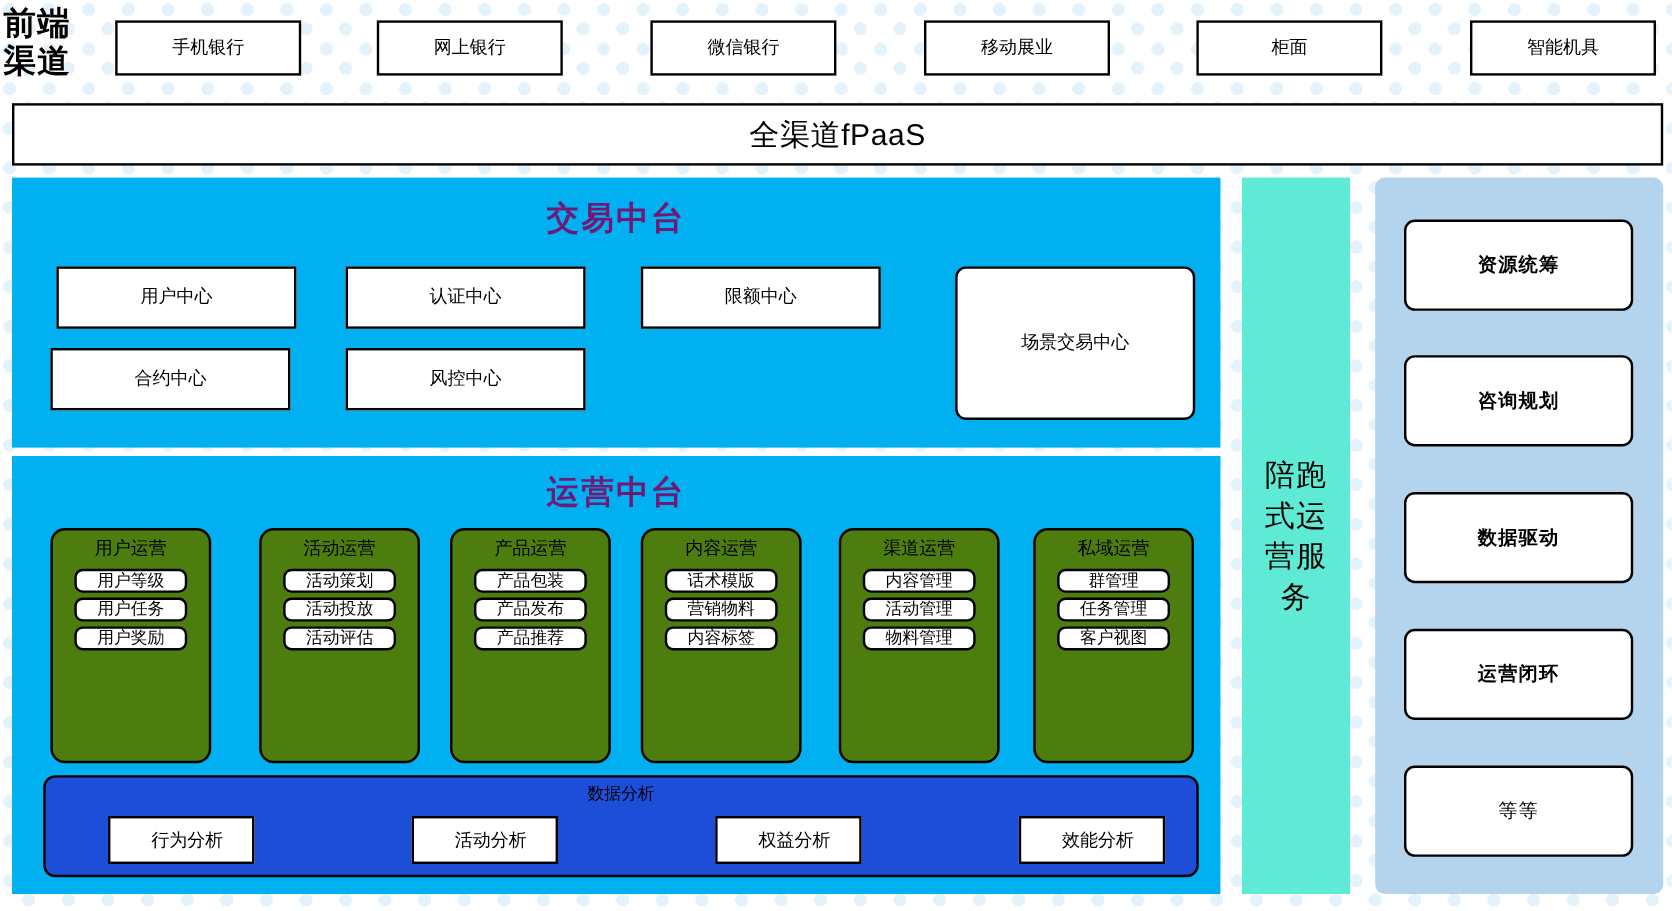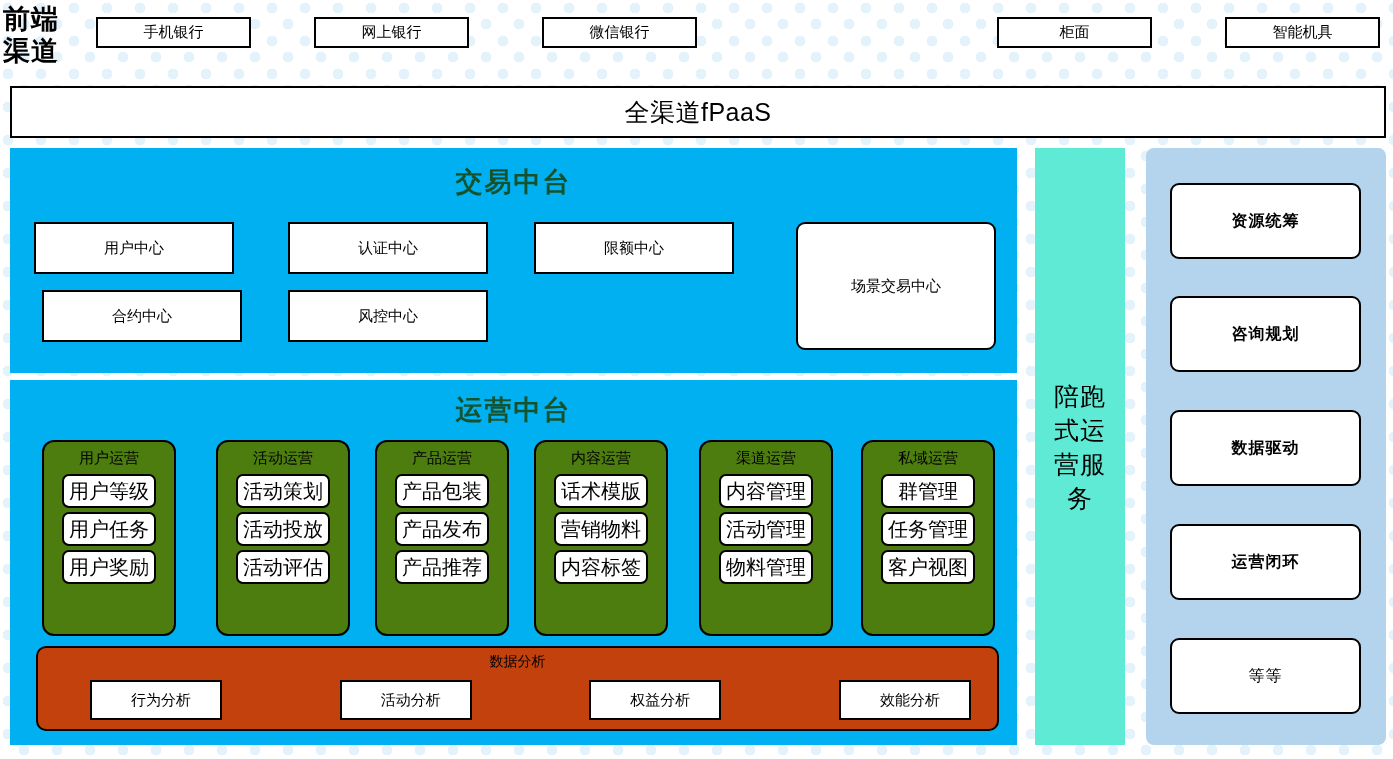--- a/index.html
+++ b/index.html
@@ -54,21 +54,21 @@
     line-height: 32px;
     letter-spacing: 1px;
     text-align: left;
     display: flex;
     align-items: center;
   }
   .channel-label span { display: block; }
 
   .channel-box {
     top: 17px;
-    height: 31px;
+    height: 46px;
     width: 155px;
     font-size: 15px;
   }
 
   
   .fpaas-bar {
     position: absolute;
     left: 10px;
     top: 86px;
     width: 1376px;
@@ -93,21 +93,21 @@
   #ops-panel  { top: 380px; height: 365px; }
 
   .panel-title {
     position: absolute;
     left: 0;
     right: 0;
     text-align: center;
     font-size: 27px;
     font-weight: bold;
     letter-spacing: 2px;
-    color: #14532d;
+    color: #701a75;
   }
   #trade-panel .panel-title { top: 16px; }
   #ops-panel  .panel-title { top: 12px; }
 
   
   .trade-box {
     width: 200px;
     height: 52px;
     font-size: 15px;
   }
@@ -130,56 +130,56 @@
   }
   .ops-group-title {
     text-align: center;
     font-size: 15px;
     line-height: 24px;
     height: 24px;
   }
   .ops-item {
     margin: 4px auto 0 auto;
     width: 94px;
-    height: 34px;
+    height: 20px;
     background: #ffffff;
     border: 2px solid #000000;
     border-radius: 7px;
     display: flex;
     align-items: center;
     justify-content: center;
-    font-size: 20px;
+    font-size: 14px;
   }
 
   
   .analysis-box {
     position: absolute;
     left: 26px;
     top: 266px;
     width: 963px;
     height: 85px;
-    background: #c2410c;
+    background: #1d4ed8;
     border: 2px solid #000000;
     border-radius: 10px;
   }
   .analysis-title {
     text-align: center;
     font-size: 14px;
     margin-top: 5px;
   }
   .analysis-items {
     position: absolute;
     left: 52px;
     right: 26px;
     top: 32px;
     display: flex;
     justify-content: space-between;
   }
   .analysis-item {
-    width: 132px;
+    width: 122px;
     height: 40px;
     background: #ffffff;
     border: 2px solid #000000;
     display: flex;
     align-items: center;
     justify-content: center;
     font-size: 15px;
     padding-left: 10px;
   }
 
@@ -246,35 +246,38 @@
 
   <div class="wbox channel-box" style="left:96px">
       <span>手机银行</span>
     </div>
   <div class="wbox channel-box" style="left:314px">
       <span>网上银行</span>
     </div>
   <div class="wbox channel-box" style="left:542px">
       <span>微信银行</span>
     </div>
+  <div class="wbox channel-box" style="left:770px">
+      <span>移动展业</span>
+    </div>
   <div class="wbox channel-box" style="left:997px">
       <span>柜面</span>
     </div>
   <div class="wbox channel-box" style="left:1225px">
       <span>智能机具</span>
     </div>
 
   <div class="fpaas-bar">
     <span>全渠道fPaaS</span>
   </div>
 
   <div class="cyan-panel" id="trade-panel">
     <div class="panel-title">交易中台</div>
 
-    <div class="wbox trade-box" style="left:24px;top:74px">
+    <div class="wbox trade-box" style="left:37px;top:74px">
         <span>用户中心</span>
       </div>
     <div class="wbox trade-box" style="left:278px;top:74px">
         <span>认证中心</span>
       </div>
     <div class="wbox trade-box" style="left:524px;top:74px">
         <span>限额中心</span>
       </div>
     <div class="wbox trade-box" style="left:32px;top:142px">
         <span>合约中心</span>

